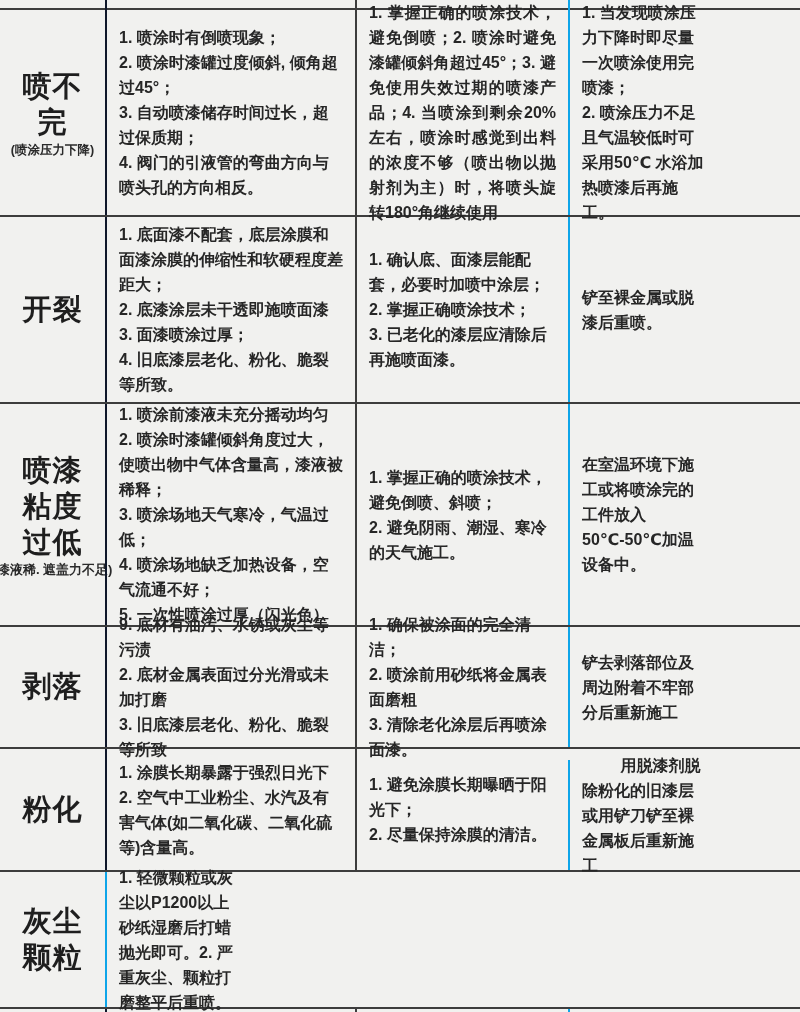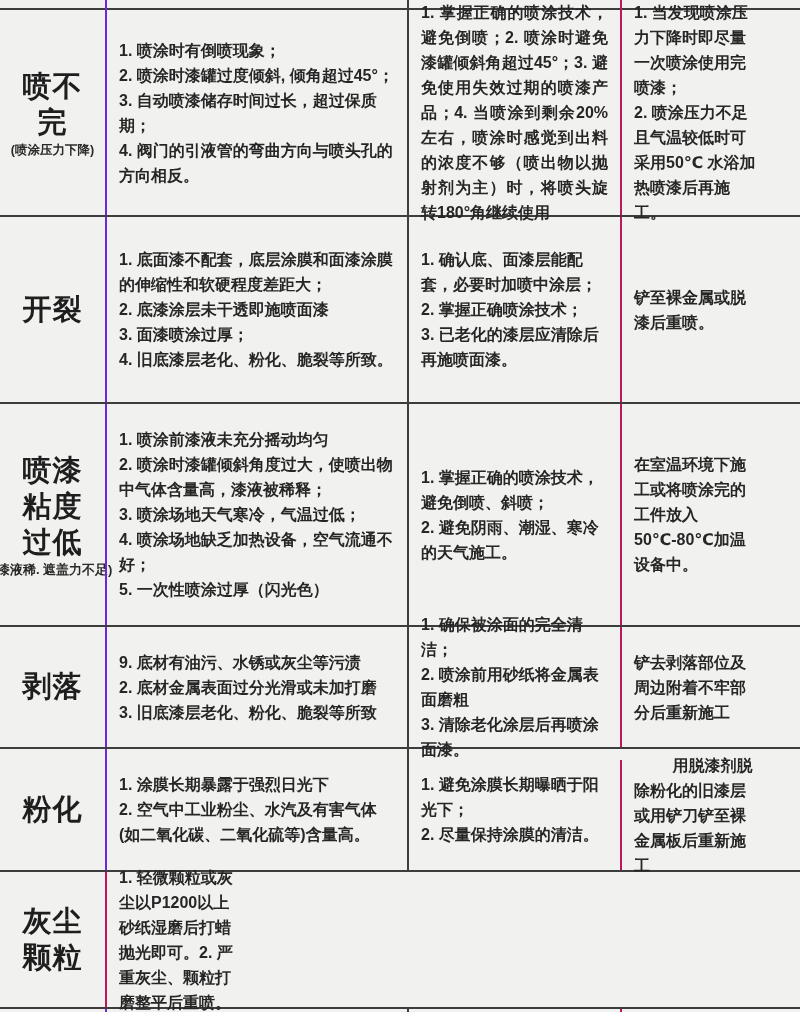--- a/index.html
+++ b/index.html
@@ -30,23 +30,23 @@
     flex-direction: column;
     justify-content: center;
     padding: 6px 12px;
     white-space: pre-line;
     font-size: 16px;
     line-height: 25px;
     font-weight: 700;
     color: #262626;
   }
   .c1 { width: 105px; padding: 6px 12px; align-items: center; text-align: center; }
-  .c2 { width: 302px; border-left: 2px solid #6d28d9; }
+  .c2 { width: 250px; border-left: 2px solid #0f172a; }
   .c3 { width: 213px; border-left: 2px solid #3d3d3d; }
-  .c4 { width: 150px; border-left: 2px solid #be185d; }
+  .c4 { width: 150px; border-left: 2px solid #0ea5e9; }
 
   .defect-name {
     font-size: 29px;
     font-weight: 700;
     line-height: 36px;
     letter-spacing: 1px;
     white-space: pre-line;
     color: #1e1e1e;
   }
   .defect-subtitle {
@@ -110,21 +110,21 @@
 过低</div>
       <div class="defect-subtitle">(漆液稀. 遮盖力不足)</div>
     </div>
     <div class="cell c2">1. 喷涂前漆液未充分摇动均匀
 2. 喷涂时漆罐倾斜角度过大，使喷出物中气体含量高，漆液被稀释；
 3. 喷涂场地天气寒冷，气温过低；
 4. 喷涂场地缺乏加热设备，空气流通不好；
 5. 一次性喷涂过厚（闪光色）</div>
     <div class="cell c3">1. 掌握正确的喷涂技术，避免倒喷、斜喷；
 2. 避免阴雨、潮湿、寒冷的天气施工。</div>
-    <div class="cell c4">在室温环境下施工或将喷涂完的工件放入50℃-80℃加温设备中。</div>
+    <div class="cell c4">在室温环境下施工或将喷涂完的工件放入50℃-50℃加温设备中。</div>
   </div>
 
   <div class="row r4">
     <div class="cell c1">
       <div class="defect-name">剥落</div>
       <div class="defect-subtitle"></div>
     </div>
     <div class="cell c2">9. 底材有油污、水锈或灰尘等污渍
 2. 底材金属表面过分光滑或未加打磨
 3. 旧底漆层老化、粉化、脆裂等所致</div>

